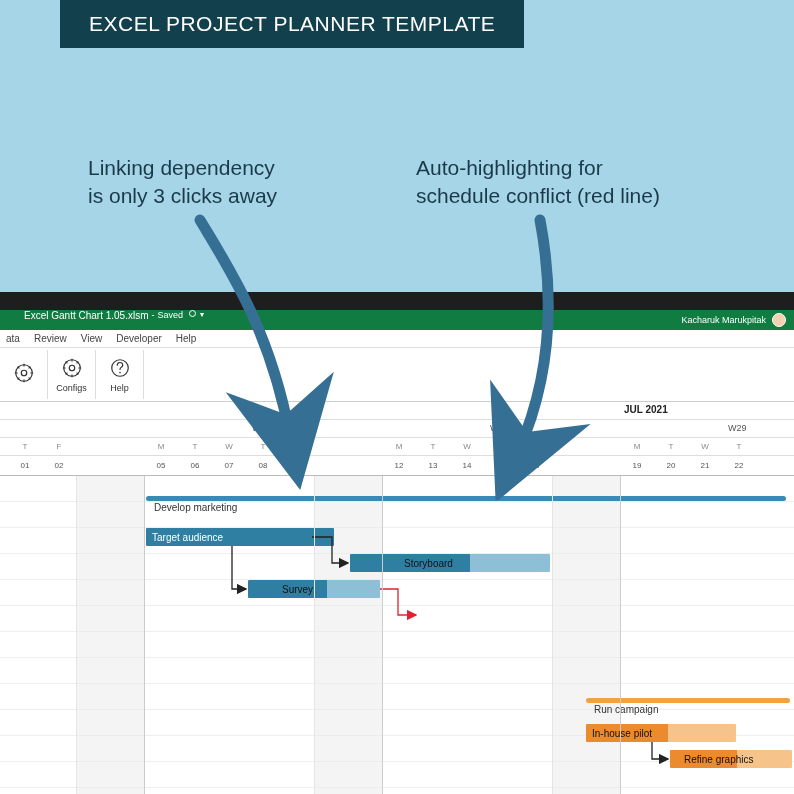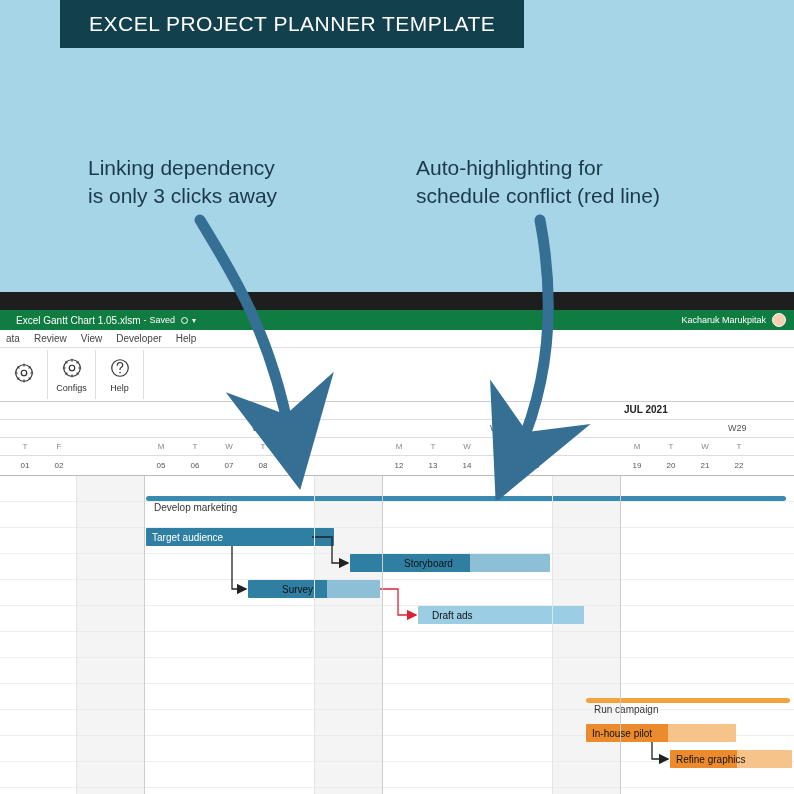--- a/index.html
+++ b/index.html
@@ -6,21 +6,21 @@
   body { font-family: -apple-system, "Segoe UI", Arial, sans-serif; background: #fff; width: 794px; height: 794px; overflow: hidden; position: relative; }
   
   .promo-banner { background: #a6d5e8; width: 100%; height: 292px; position: relative; }
   .promo-title { background: #13404d; color: #fff; font-size: 21px; font-weight: 500; letter-spacing: 0.5px; padding: 12px 29px; position: absolute; top: 0; left: 60px; }
   .callout { position: absolute; color: #1a3a4a; font-size: 21px; font-weight: 500; line-height: 1.35; }
   .callout-left { left: 64px; top: 154px; margin-left: 24px; }
   .callout-right { left: 416px; top: 154px; }
   
   .excel-app { position: absolute; top: 292px; left: 0; right: 0; bottom: 0; background: #fff; }
   .titlebar { background: #1e1e1e; height: 18px; }
-  .ribbon-bar { background: #107c41; height: 20px; display: flex; align-items: center; color: #fff; font-size: 9px; padding: 0 16px; position: relative; }
+  .ribbon-bar { background: #107c41; height: 20px; display: flex; color: #fff; font-size: 9px; padding: 0 24px; position: relative; }
   .file-label { font-size: 10px; }
   .save-indicator-icon { width: 7px; height: 7px; border-radius: 50%; border: 1px solid #fff; margin: 0 4px 0 6px; display:inline-block; }
   .search-box { position: absolute; left: 260px; top: 2px; background: #0d5c30; height: 15px; width: 180px; border-radius: 2px; display:flex; align-items:center; padding: 0 6px; color: #ddd; font-size: 9px; gap: 4px; }
   .search-icon svg { width: 9px; height: 9px; display:block; }
   .user-area { position: absolute; right: 8px; top: 0; height: 20px; display:flex; align-items:center; gap: 6px; font-size: 9px; }
   .avatar { width: 14px; height: 14px; border-radius: 50%; background: #f4d1b0; border: 1px solid #fff; }
   
   .ribbon-tabs { background: #fff; height: 18px; display:flex; align-items:center; gap: 14px; padding: 0 6px; font-size: 10px; color: #444; border-bottom: 1px solid #e0e0e0; }
   .ribbon-tabs span { cursor: default; }
   
@@ -203,34 +203,31 @@
       </div>
 
       <div class="bar tealfade" style="left:350px; width:200px; top:78px;">
         <span style="margin-left:48px;">Storyboard</span>
       </div>
 
       <div class="bar tealfade" style="left:248px; width:132px; top:104px;">
         <span style="margin-left:28px;">Survey</span>
       </div>
 
-      <div class="bar ltblue" style="left:418px; width:166px; top:130px;">
-        <span style="margin-left:8px;">Draft ads</span>
-      </div>
 
       <div class="bar orange-sum" style="left:586px; width:204px; top:222px;">
         <span class="lbl">Run campaign</span>
       </div>
 
       <div class="bar orangefade" style="left:586px; width:150px; top:248px;">
         <span>In-house pilot</span>
       </div>
 
       <div class="bar orangefade" style="left:670px; width:122px; top:274px;">
-        <span style="">Refine graphics</span>
+        <span style="margin-left:8px;">Refine graphics</span>
       </div>
 
       <svg class="connector" style="left:0; top:0;" width="794" height="320">
         <defs>
           <marker id="arr" markerWidth="8" markerHeight="8" refX="7" refY="4" orient="auto">
               <path d="M0,0 L8,4 L0,8 Z" fill="#222"></path>
             </marker>
           <marker id="arrR" markerWidth="8" markerHeight="8" refX="7" refY="4" orient="auto">
               <path d="M0,0 L8,4 L0,8 Z" fill="#d23"></path>
             </marker>

